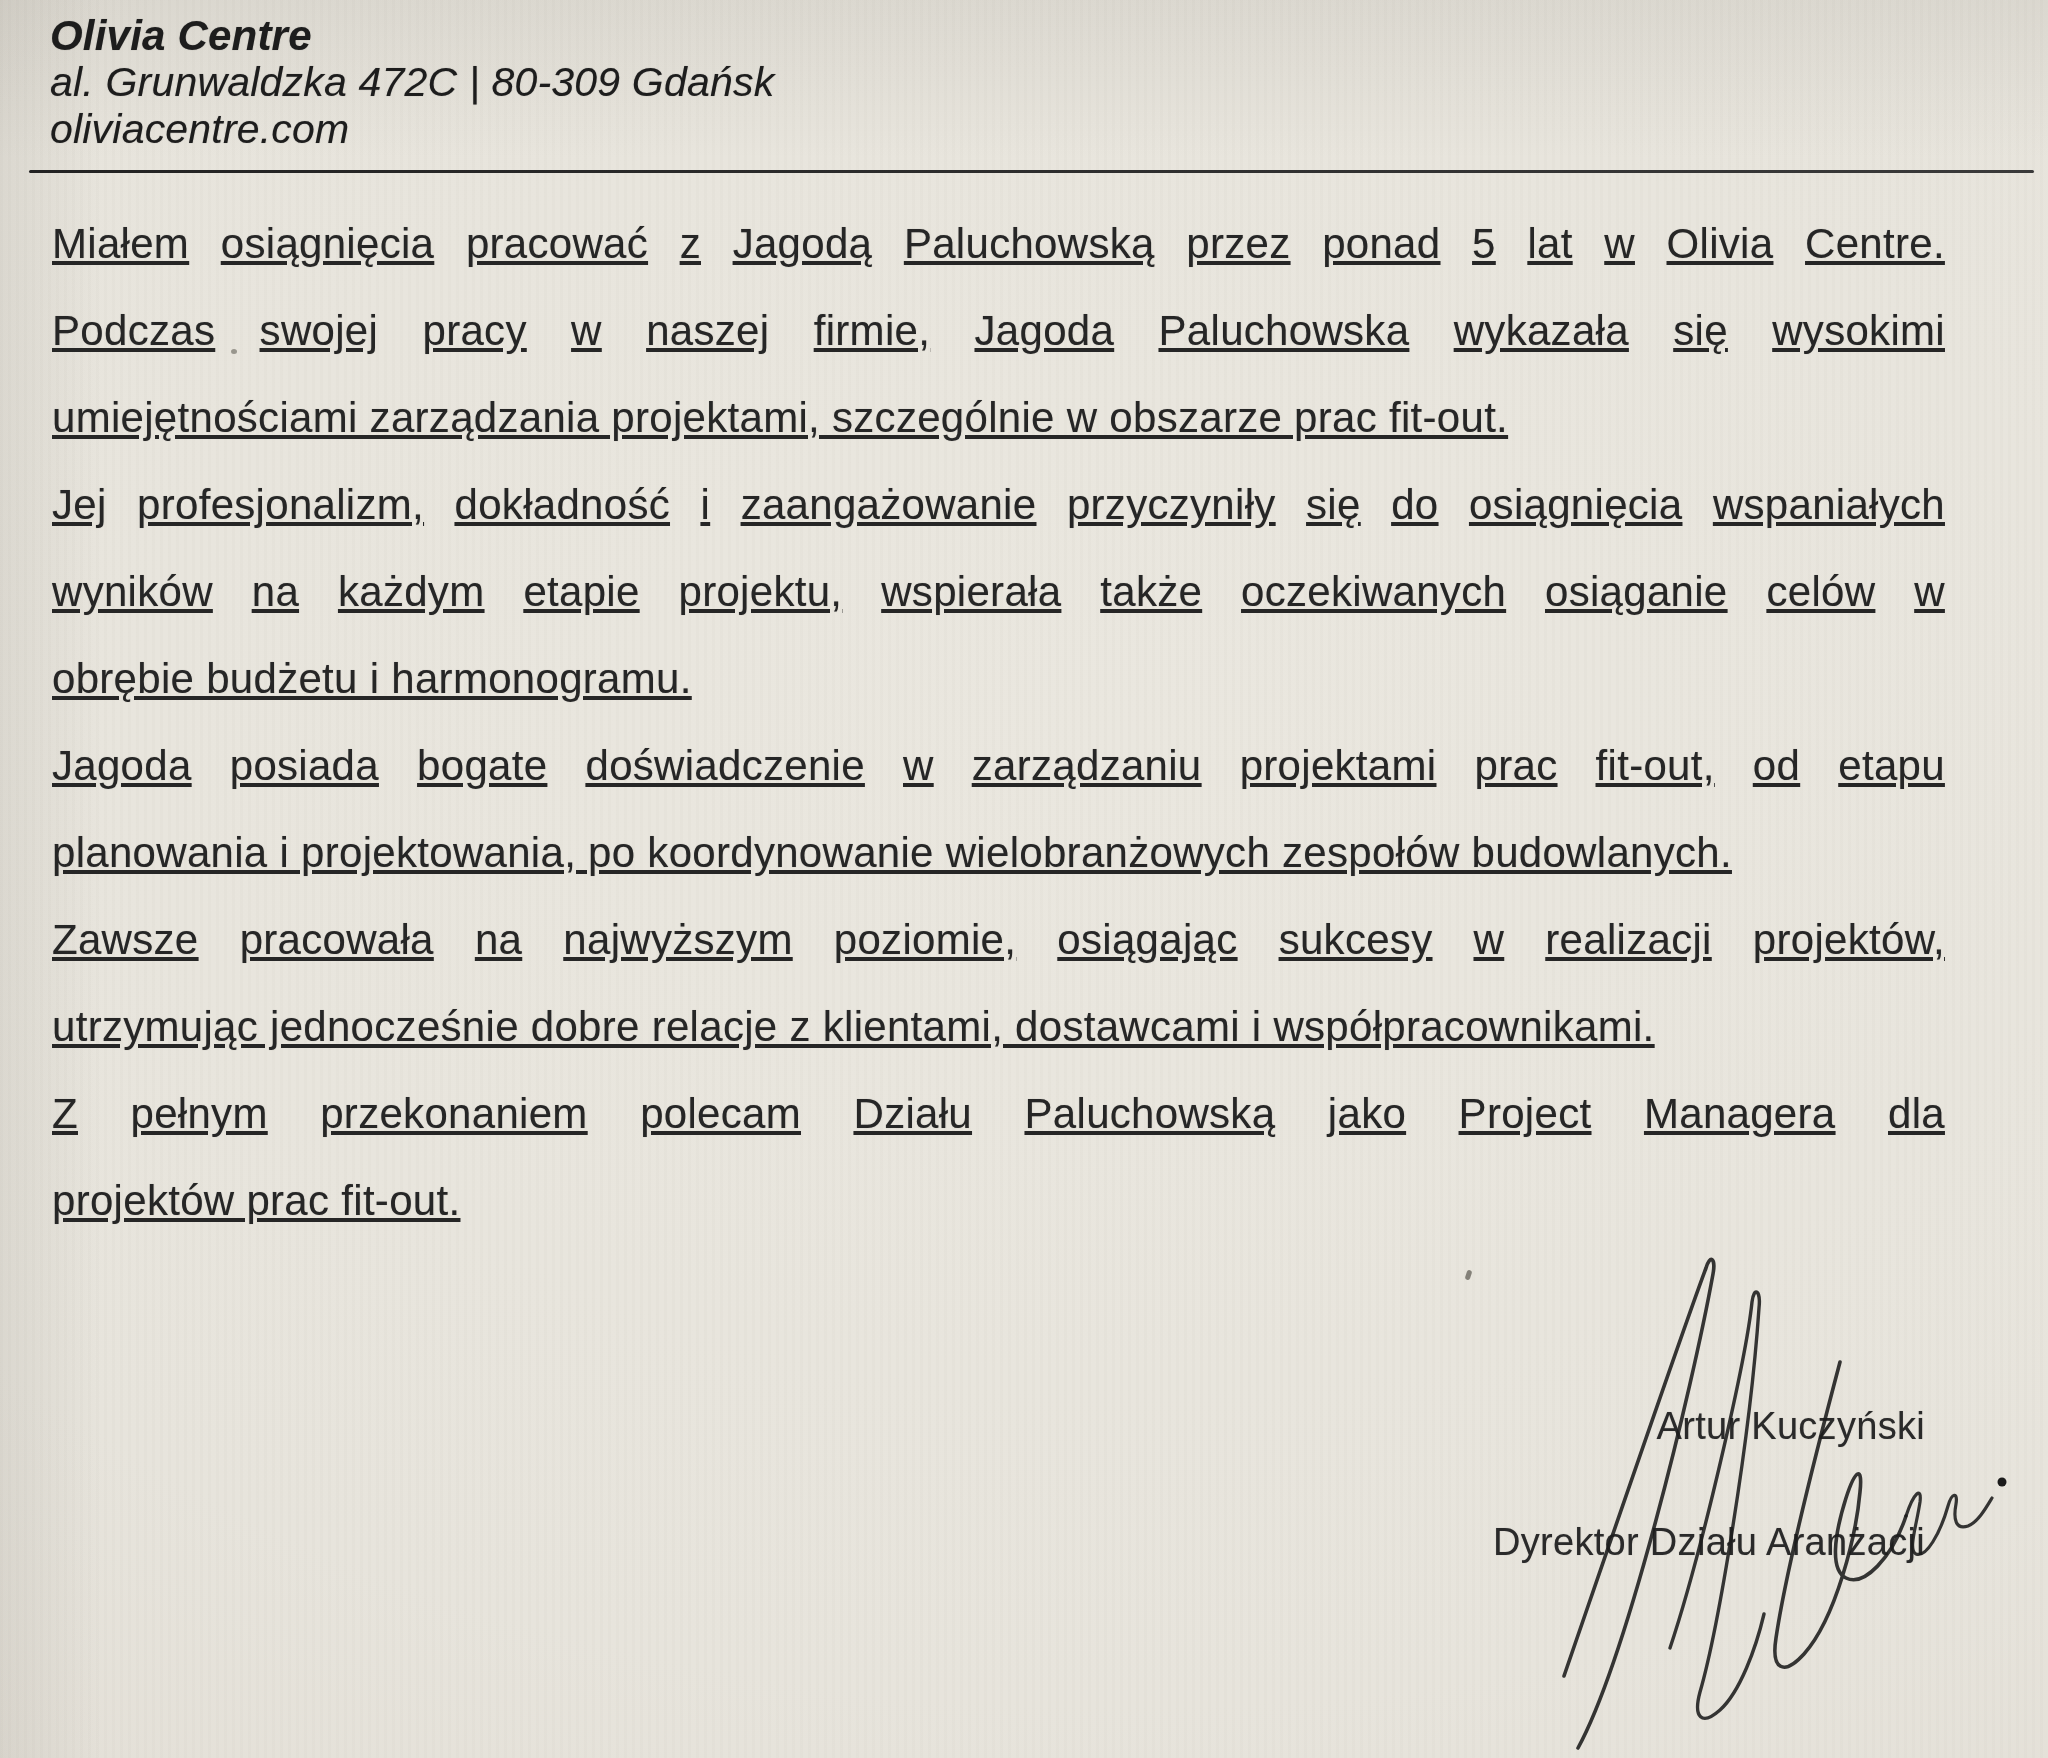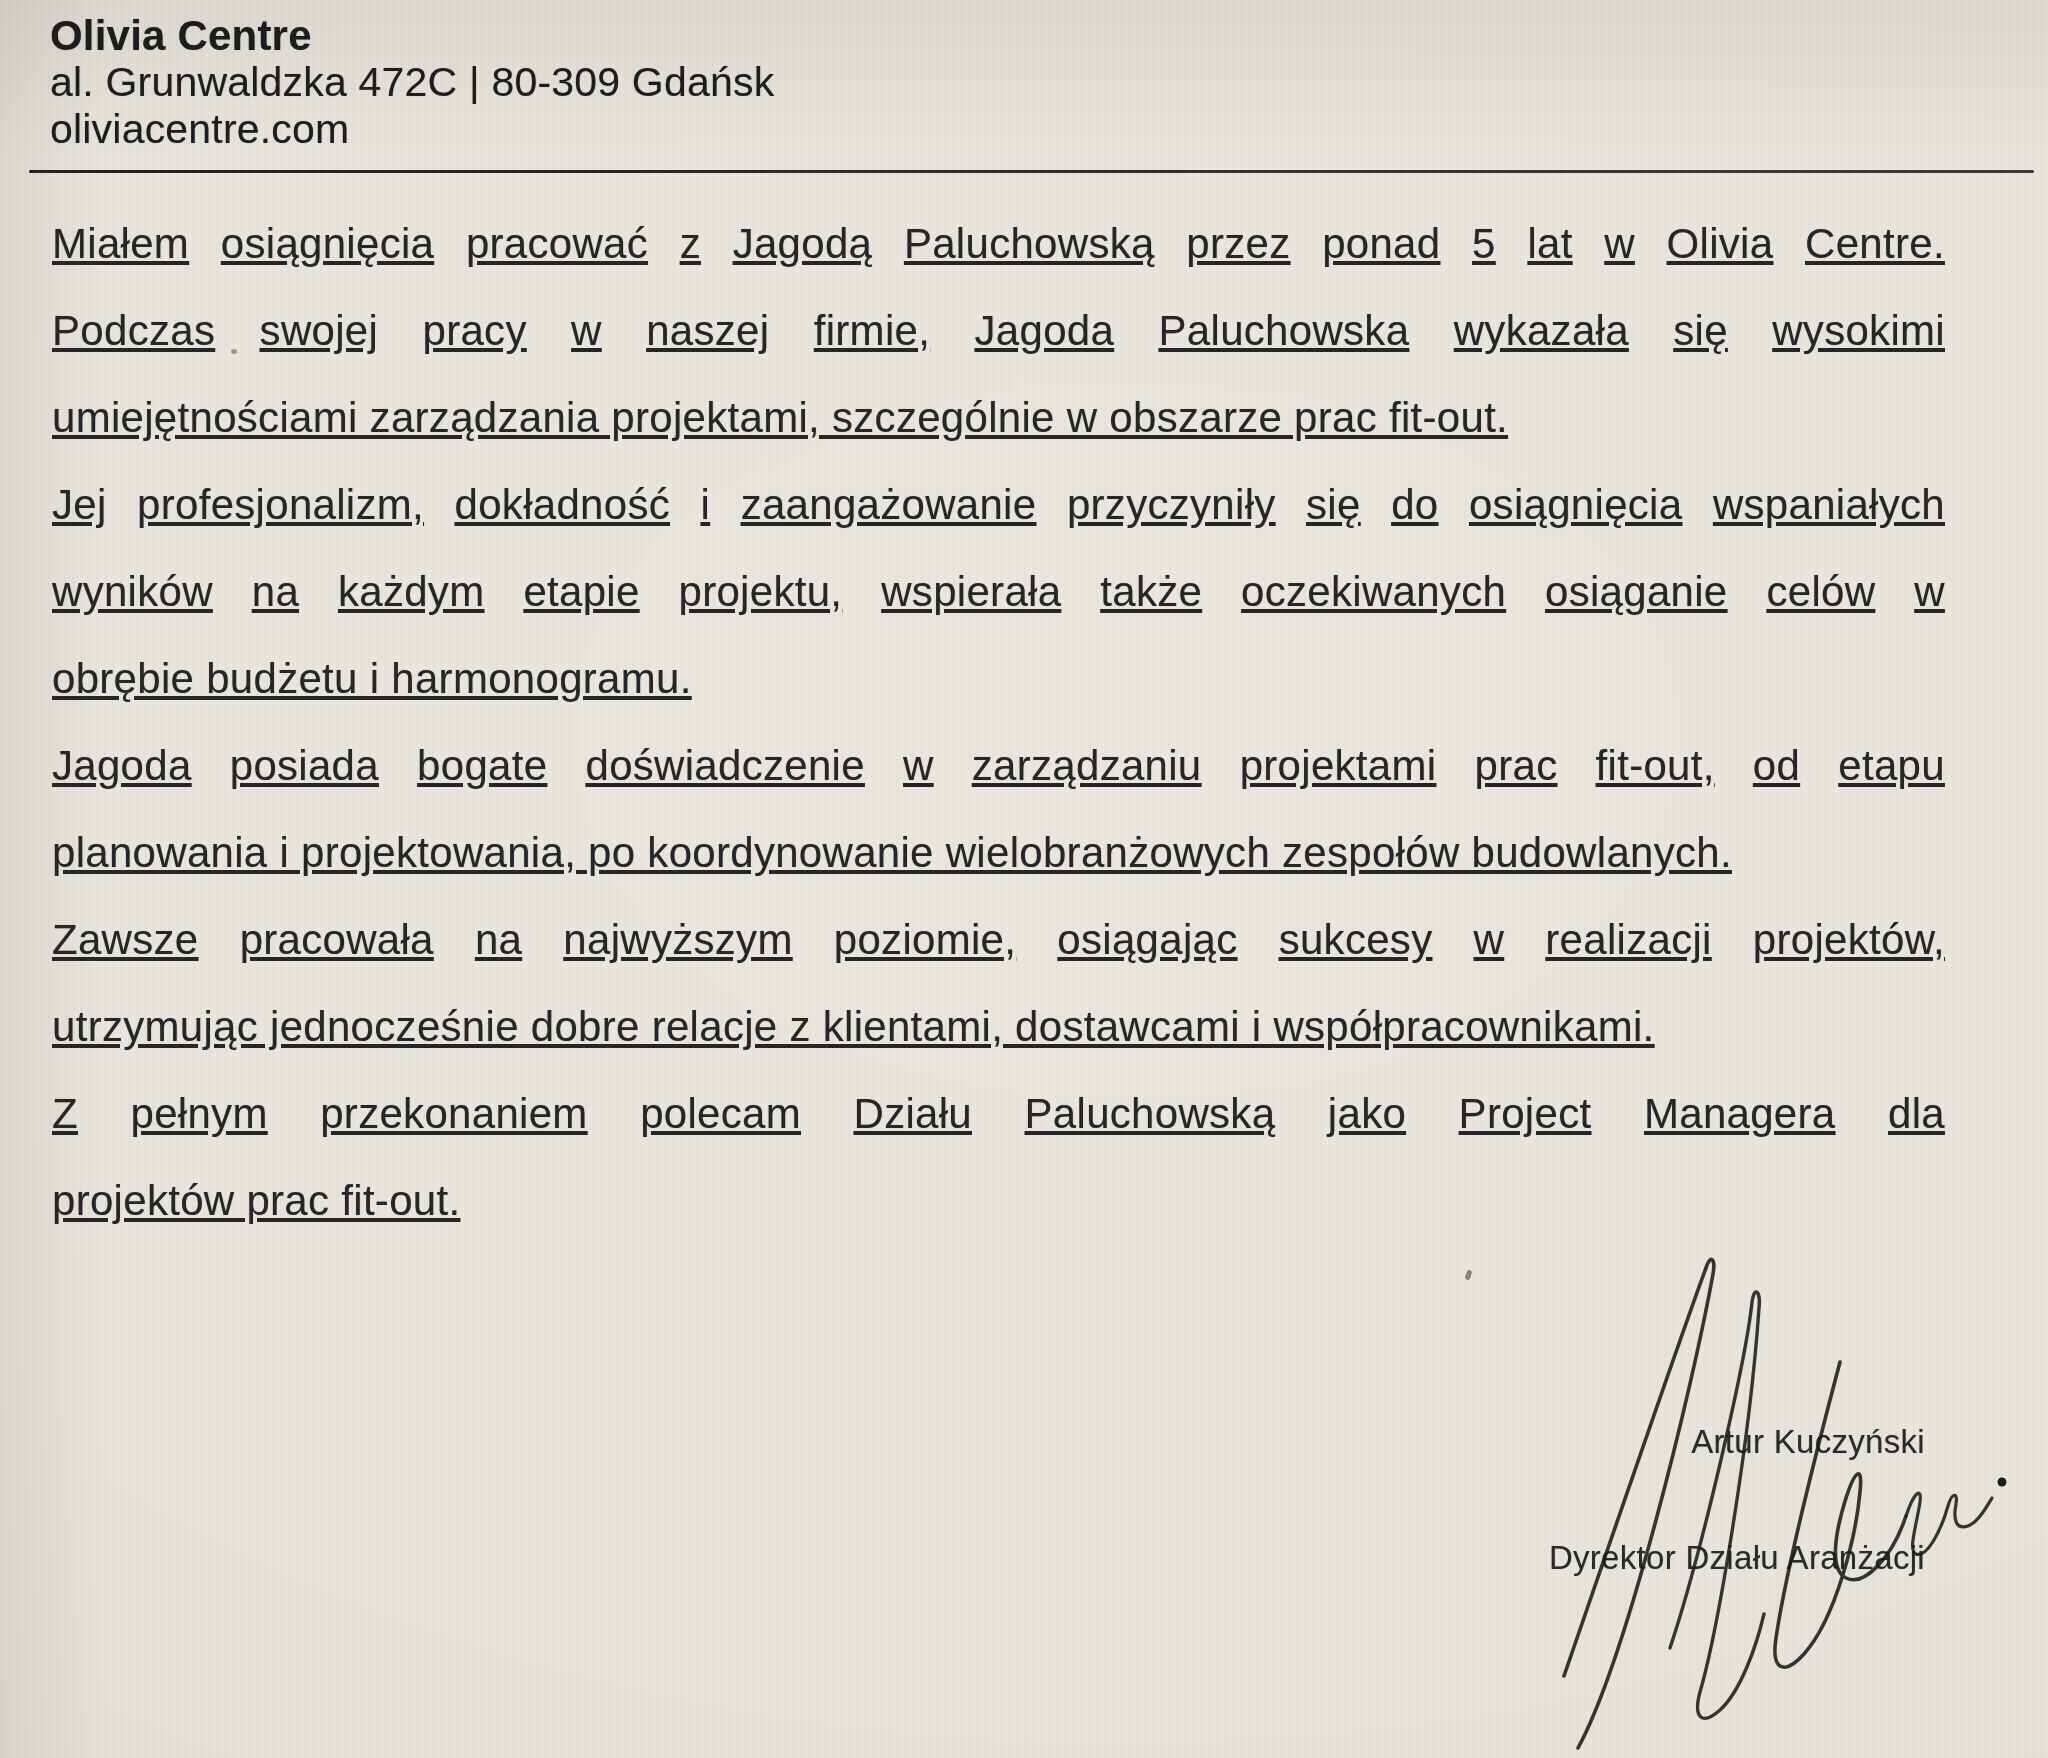--- a/index.html
+++ b/index.html
@@ -9,21 +9,21 @@
   }
   .paper{
     position:absolute;inset:0;
     background:
       linear-gradient(180deg, rgba(110,105,95,0.10) 0%, rgba(110,105,95,0) 9%),
       linear-gradient(90deg, rgba(110,105,95,0.10) 0%, rgba(110,105,95,0) 5%),
       repeating-linear-gradient(90deg, rgba(175,170,158,0.05) 0px, rgba(175,170,158,0.05) 3px, rgba(255,255,255,0) 3px, rgba(255,255,255,0) 8px),
       radial-gradient(130% 100% at 55% 42%, #eae7df 0%, #e7e4dc 55%, #ded9d0 100%);
   }
   .letterhead{
-    position:absolute;left:50px;top:12px;color:#1d1d1d;
+    position:absolute;left:50px;top:12px;color:#1d1d1d;font-style:italic;
   }
   .lh-line{line-height:47px;font-size:41px;letter-spacing:0.2px;
     text-shadow:0 0 1px rgba(25,25,25,0.35);}
   .lh-company{font-weight:bold;font-size:42px;}
   .divider{
     position:absolute;left:29px;top:170px;width:2005px;height:3px;
     background:linear-gradient(90deg,#222 0%,#2e2e2e 55%,#3a3a3a 100%);
     border-radius:2px;
   }
   .letter-body{
@@ -31,24 +31,23 @@
   }
   .body-line{
     height:87px;line-height:87px;font-size:42px;letter-spacing:0.3px;
     white-space:nowrap;
     text-shadow:0 0 1px rgba(35,35,35,0.30);
     text-decoration:underline;
   }
   .body-line.fill{display:flex;justify-content:space-between;}
   .body-line.fill span{flex:0 0 auto;white-space:pre;}
   .sig-name,.sig-title{
-    position:absolute;right:123px;color:#2a2a2a;font-size:33px;
+    position:absolute;right:123px;color:#2a2a2a;font-size:38px;
     line-height:56px;letter-spacing:0.3px;white-space:nowrap;
     text-shadow:0 0 1px rgba(35,35,35,0.30);
-    margin-top:16px;
   }
   .sig-name{top:1398px;}
   .sig-title{top:1514px;}
   .sig-svg{position:absolute;left:1540px;top:1240px;}
   .speck{position:absolute;background:#5a574f;border-radius:50%;}
   .speck-a{left:231px;top:349px;width:6px;height:5px;opacity:.55;}
   .speck-b{left:1466px;top:1270px;width:5px;height:10px;opacity:.7;transform:rotate(18deg);border-radius:3px;}
 </style>
 </head>
 <body>

